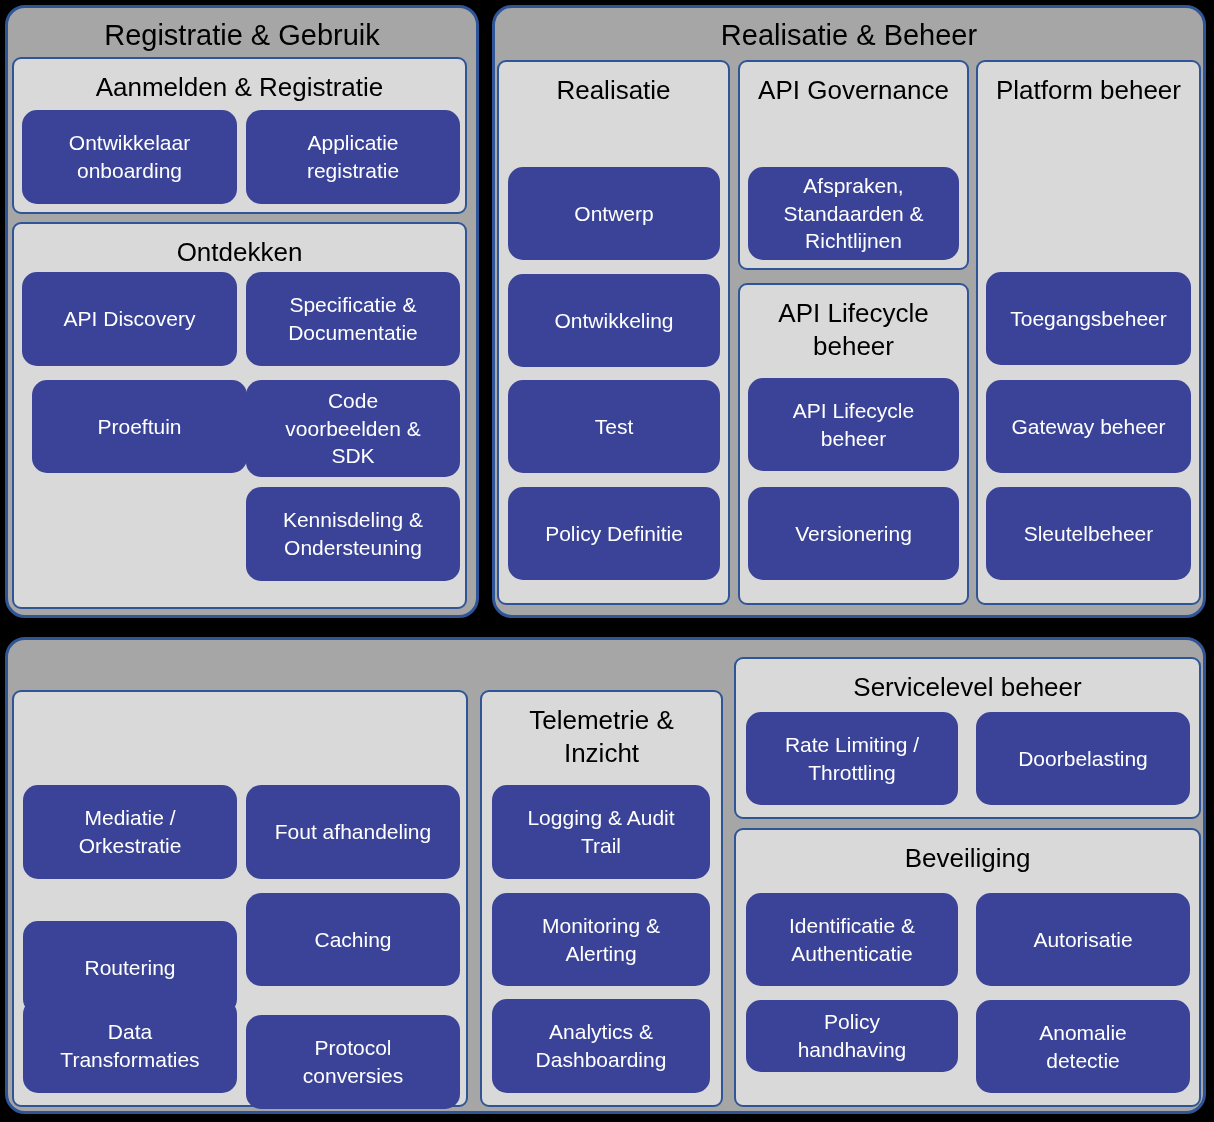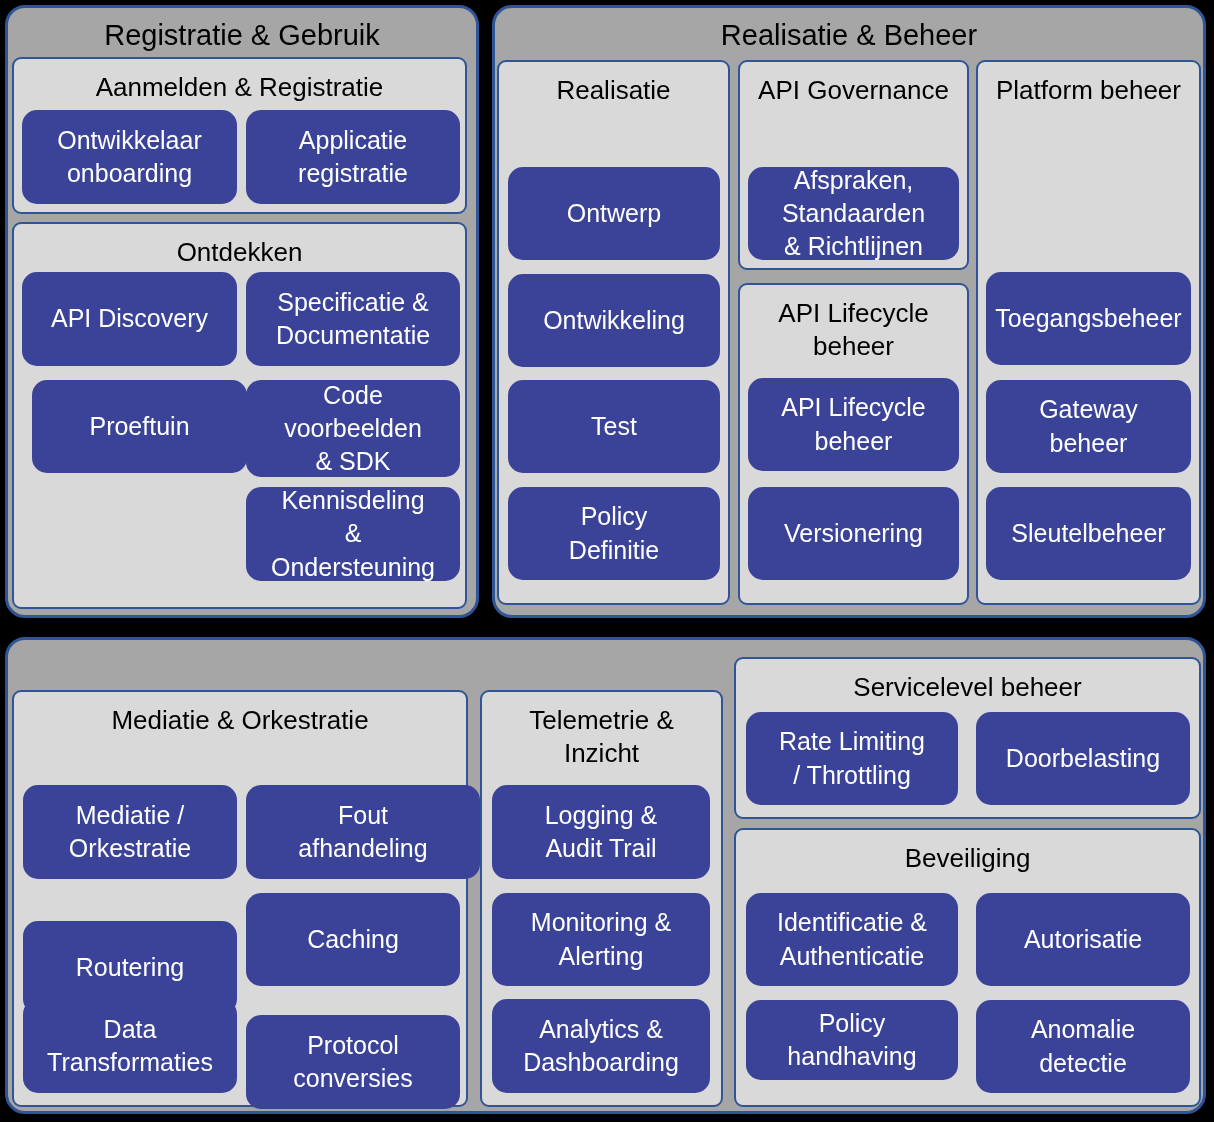--- a/index.html
+++ b/index.html
@@ -31,21 +31,21 @@
     position:absolute; background:var(--sub-fill);
     border:2px solid var(--sub-border); border-radius:9px;
   }
   .sub-title{
     color:var(--head-text); font-size:26px; line-height:1.25;
     text-align:center; padding:12px 10px 0 10px;
   }
   .box{
     position:absolute; background:var(--box-fill); color:var(--box-text);
     border-radius:15px; display:flex; align-items:center; justify-content:center;
-    text-align:center; font-size:25px; line-height:1.33; padding:0 28px;
+    text-align:center; font-size:21px; line-height:1.33; padding:0 28px;
   }
   .box.pad-sm{ padding:0 14px; }
 
   
   #p-rg{ left:5px; top:5px; width:474px; height:613px; }
   #s-aanmelden{ left:4px; top:49px; width:455px; height:157px; }
   #b-a1{ left:8px;   top:51px; width:215px; height:94px; }
   #b-a2{ left:232px; top:51px; width:214px; height:94px; }
   #s-ontdekken{ left:4px; top:214px; width:455px; height:387px; }
   #b-o1{ left:8px;   top:48px;  width:215px; height:94px; }
@@ -68,36 +68,36 @@
   #b-l2{ left:8px; top:202px; width:211px; height:93px; }
   #s-platform{ left:481px; top:52px; width:225px; height:545px; }
   #b-p1{ left:8px; top:210px; width:205px; height:93px; }
   #b-p2{ left:8px; top:318px; width:205px; height:93px; }
   #b-p3{ left:8px; top:425px; width:205px; height:93px; }
 
   
   #p-vb{ left:5px; top:637px; width:1201px; height:477px; }
   #s-mediatie{ left:4px; top:50px; width:456px; height:417px; }
   #b-m1{ left:9px;   top:93px;  width:214px; height:94px; }
-  #b-m2{ left:232px; top:93px;  width:234px; height:94px; }
+  #b-m2{ left:232px; top:93px;  width:214px; height:94px; }
   #b-m3{ left:9px;   top:201px; width:214px; height:93px;margin-top:28px; }
   #b-m4{ left:232px; top:201px; width:214px; height:93px; }
   #b-m5{ left:9px;   top:307px; width:214px; height:94px; }
   #b-m6{ left:232px; top:307px; width:214px; height:94px;margin-top:16px; }
   #s-telemetrie{ left:472px; top:50px; width:243px; height:417px; }
   #b-t1{ left:10px; top:93px;  width:218px; height:94px; }
   #b-t2{ left:10px; top:201px; width:218px; height:93px; }
   #b-t3{ left:10px; top:307px; width:218px; height:94px; }
   #s-service{ left:726px; top:17px; width:467px; height:162px; }
   #b-sv1{ left:10px;  top:53px; width:212px; height:93px; }
   #b-sv2{ left:240px; top:53px; width:214px; height:93px; }
   #s-beveiliging{ left:726px; top:188px; width:467px; height:279px; }
   #b-bv1{ left:10px;  top:63px;  width:212px; height:93px; }
   #b-bv2{ left:240px; top:63px;  width:214px; height:93px; }
-  #b-bv3{ left:10px;  top:170px; width:212px; height:80px; }
+  #b-bv3{ left:10px;  top:170px; width:212px; height:72px; }
   #b-bv4{ left:240px; top:170px; width:214px; height:93px; }
 </style>
 </head>
 <body>
 
 <div class="page">
 
   <section class="panel" id="p-rg">
     <div class="panel-title">Registratie &amp; Gebruik</div>
 
@@ -143,21 +143,20 @@
       <div class="sub-title">Platform beheer</div>
       <div class="box pad-sm" id="b-p1">Toegangsbeheer</div>
       <div class="box pad-sm" id="b-p2">Gateway beheer</div>
       <div class="box pad-sm" id="b-p3">Sleutelbeheer</div>
     </div>
   </section>
 
   <section class="panel" id="p-vb">
 
     <div class="subpanel" id="s-mediatie">
-      <div class="sub-title">Mediatie &amp; Orkestratie</div>
       <div class="box" id="b-m1">Mediatie / Orkestratie</div>
       <div class="box" id="b-m2">Fout afhandeling</div>
       <div class="box" id="b-m3">Routering</div>
       <div class="box" id="b-m4">Caching</div>
       <div class="box" id="b-m5">Data Transformaties</div>
       <div class="box" id="b-m6">Protocol conversies</div>
     </div>
 
     <div class="subpanel" id="s-telemetrie">
       <div class="sub-title">Telemetrie &amp; Inzicht</div>

